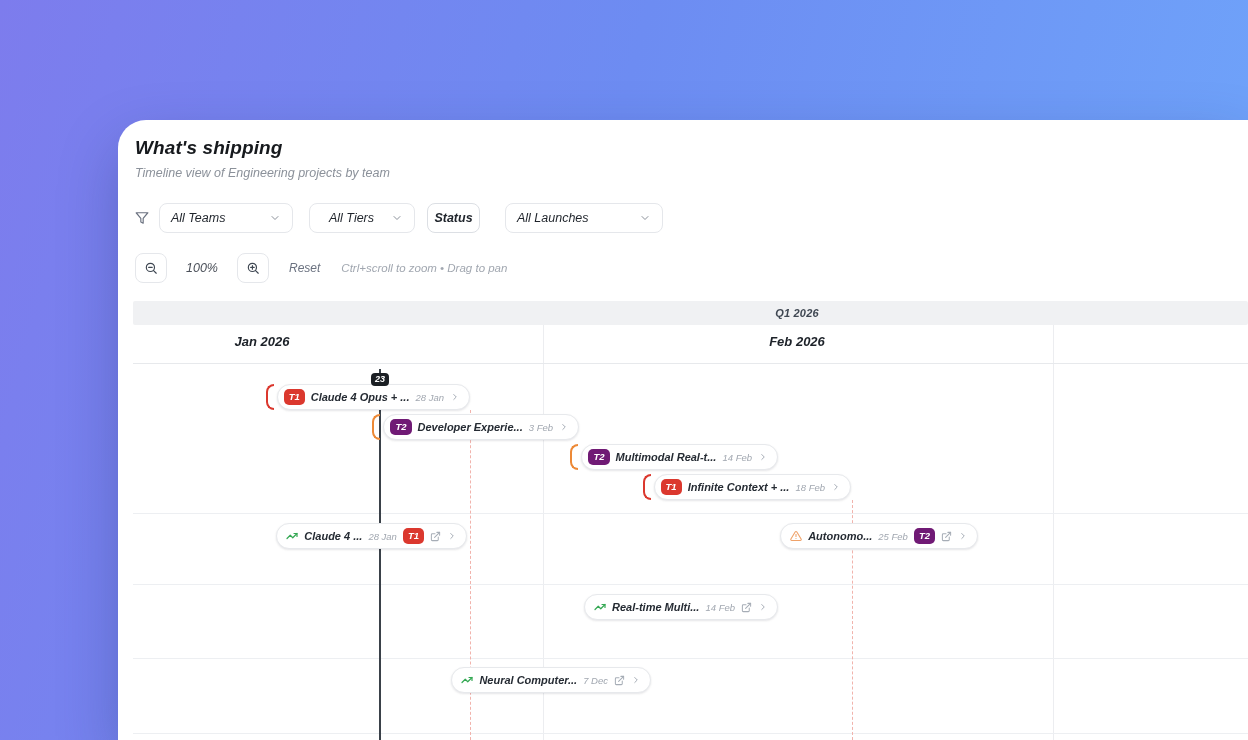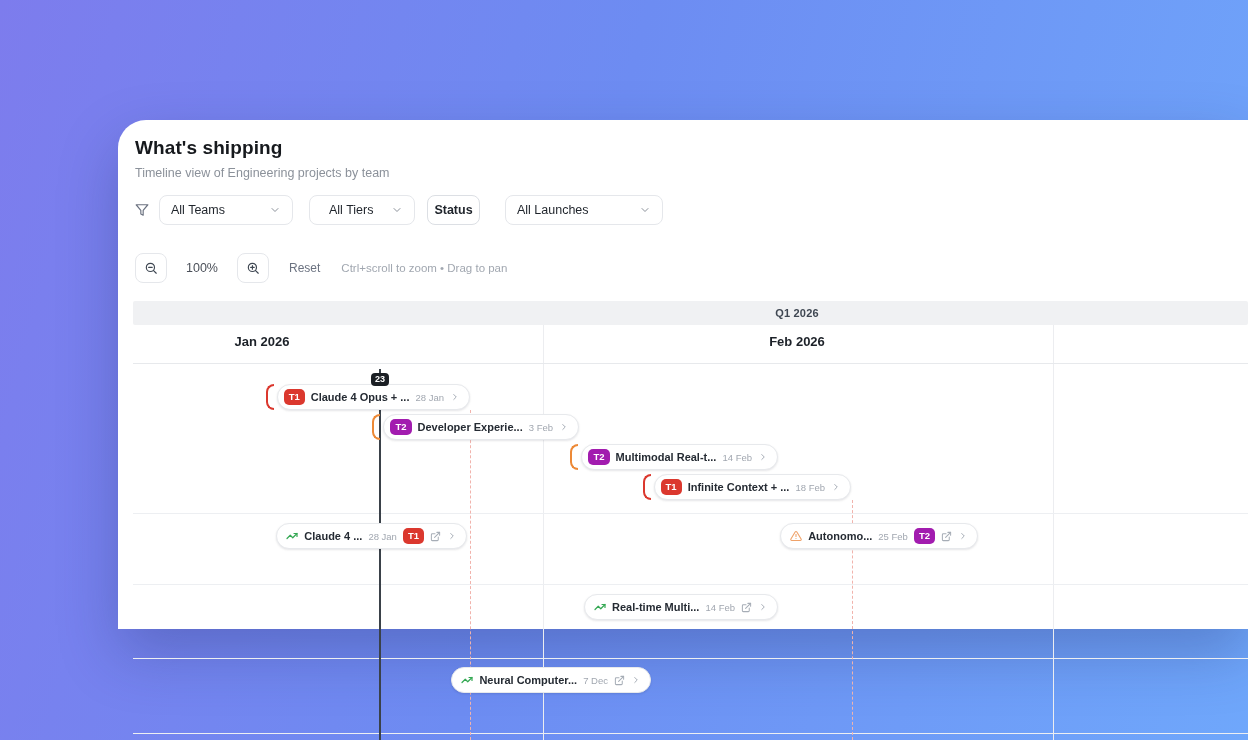--- a/index.html
+++ b/index.html
@@ -3,30 +3,31 @@
 <meta charset="utf-8">
 <style>
   * { margin:0; padding:0; box-sizing:border-box; }
   html,body { width:1248px; height:740px; overflow:hidden; }
   body {
     font-family:"Liberation Sans","DejaVu Sans",sans-serif;
     background:linear-gradient(105deg,#7d7ced 0%,#6d8cf2 45%,#6fa7fb 100%);
     position:relative; color:#16191d;
   }
   .card {
-    position:absolute; left:118px; top:120px; width:1130px; height:509px;
+    position:absolute; left:118px; top:120px; width:1130px; height:620px;
     background:#ffffff; border-top-left-radius:28px;
     box-shadow:0 24px 60px rgba(28,36,92,.28);
+    font-style:italic;
   }
   
   .hdr { position:absolute; left:17px; top:17px; }
   .hdr h1 { font-size:19px; font-weight:700; letter-spacing:.1px; color:#16191d; }
   .hdr p { margin-top:7px; font-size:12.5px; color:#8b919a; }
   
-  .filters { position:absolute; left:17px; top:75px; height:30px; display:flex; align-items:center; }
+  .filters { position:absolute; left:17px; top:83px; height:30px; display:flex; align-items:center; }
   .funnel { display:flex; align-items:center; color:#6b7280; margin-right:10px; }
   .ctl {
     height:30px; background:#fff; border:1px solid #e5e7eb; border-radius:8px;
     display:flex; align-items:center; justify-content:space-between;
     font-size:12.5px; font-weight:500; color:#1f242b; padding:0 11px;
     cursor:pointer;
   }
   .ctl .chev { color:#8b919a; margin-left:10px; display:flex; }
   .sel-teams { width:134px; margin-right:16px; }
   .sel-tiers { width:106px; margin-right:12px;padding-left:19px; }
@@ -70,21 +71,21 @@
   .pill {
     height:26px; background:#fff; border:1px solid #e7e9ec; border-radius:13px;
     display:flex; align-items:center; padding:0 9px 0 6px; gap:6px; cursor:pointer;
     box-shadow:0 1px 2px rgba(16,24,40,.06),0 1px 3px rgba(16,24,40,.05); white-space:nowrap;
   }
   .pill.icon-lead { padding-left:9px; }
   .tierbadge {
     font-size:9.5px; font-weight:700; color:#fff; padding:3px 5px; border-radius:5px; line-height:1;
   }
   .tierbadge.t1 { background:#db382e; }
-  .tierbadge.t2 { background:#a21caf; }
+  .tierbadge.t2 { background:#701a75; }
   .pname { font-size:11px; font-weight:600; color:#252b33; }
   .pdate { font-size:9.5px; color:#a1a7b0; }
   .picon { display:flex; align-items:center; }
   .green { color:#34a853; }
   .amber { color:#efa269; }
   .gray  { color:#a6adb6; }
   svg { display:block; }
 </style>
 </head>
 <body>

